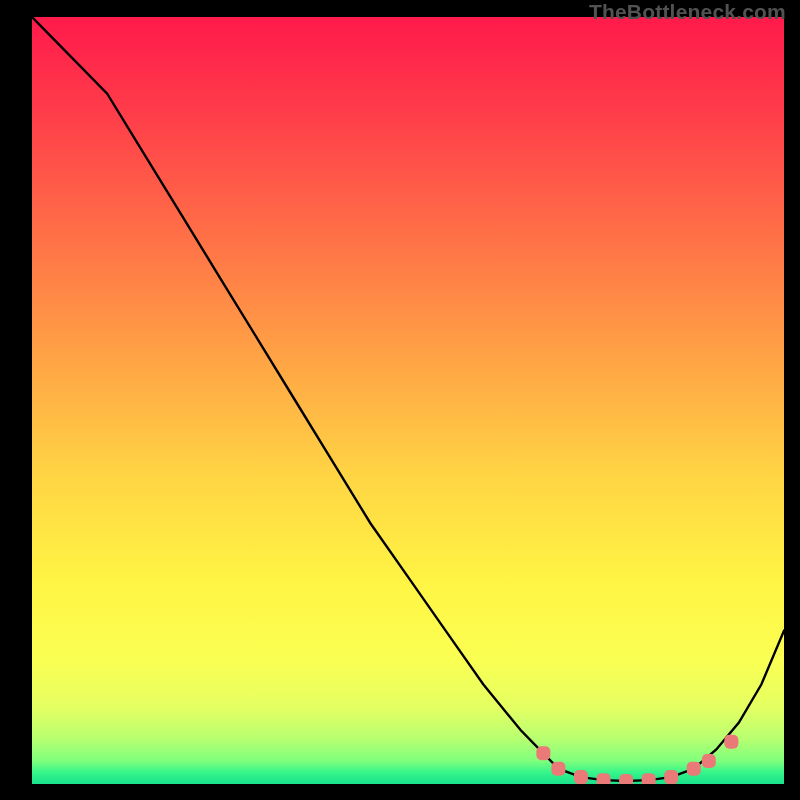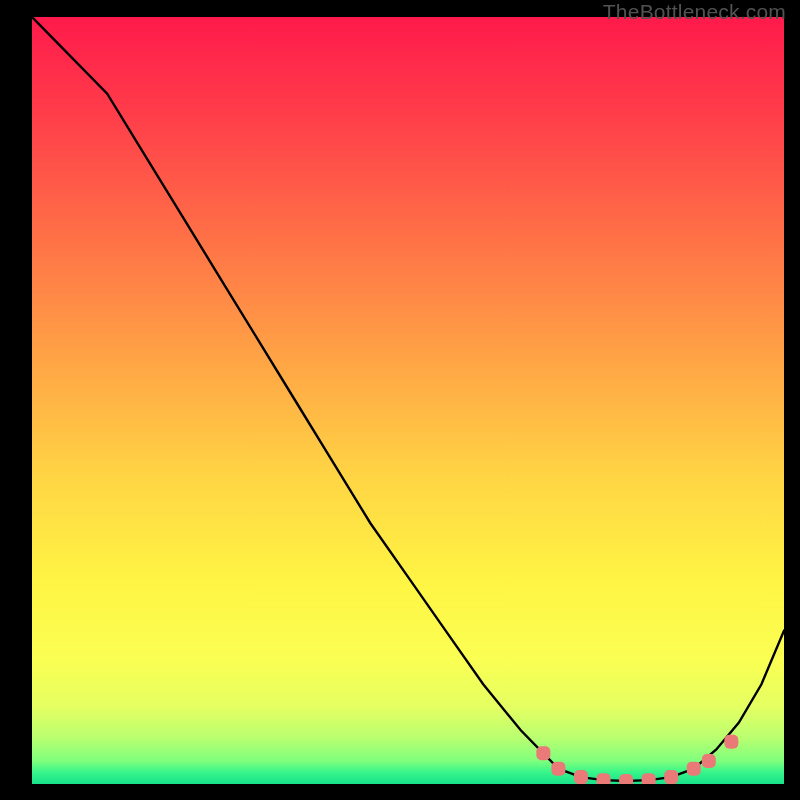--- a/index.html
+++ b/index.html
@@ -24,21 +24,21 @@
     top: 0;
     width: 100%;
     height: 100%;
   }
   .watermark {
     position: absolute;
     top: 0px;
     right: 14px;
     font-family: Arial, Helvetica, sans-serif;
     font-size: 21px;
-    font-weight: 400;
+    font-weight: 700;
     color: #525252;
     letter-spacing: 0.2px;
   }
   svg.curve {
     position: absolute;
     left: 0;
     top: 0;
     width: 100%;
     height: 100%;
   }

